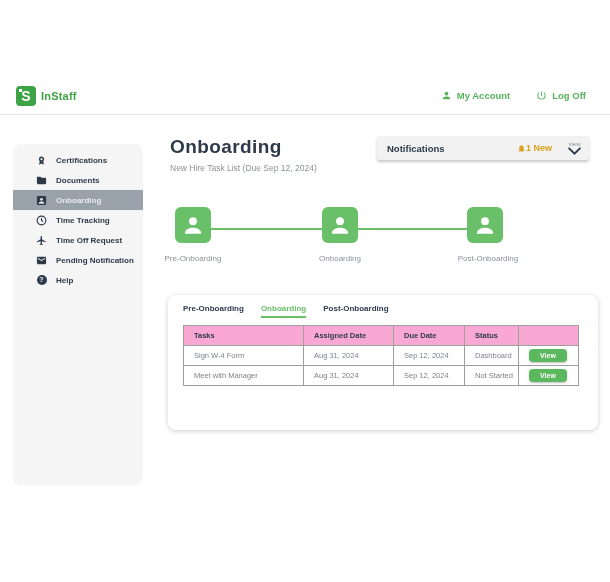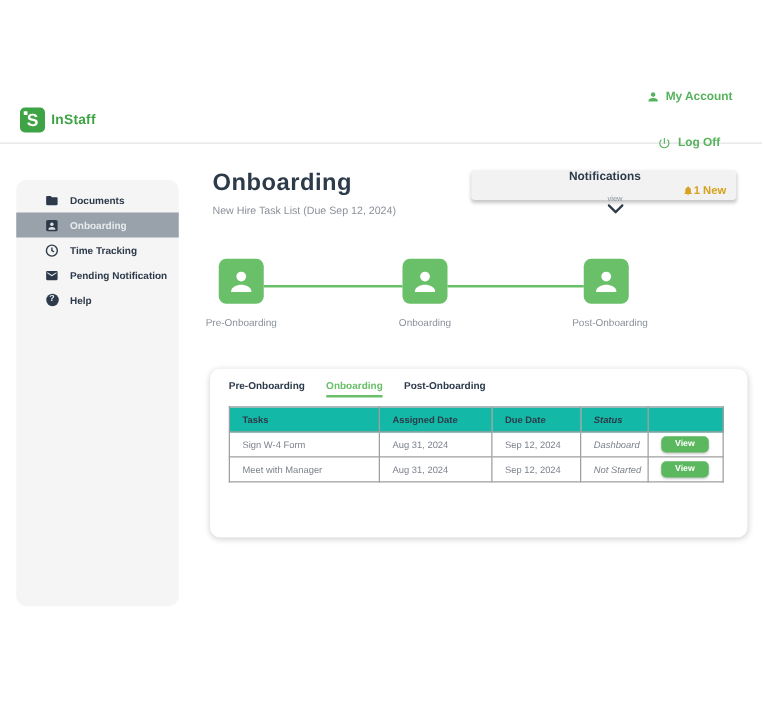--- a/index.html
+++ b/index.html
@@ -11,21 +11,21 @@
   .topbar { position:absolute; top:77px; left:0; width:610px; height:38px;
             border-bottom:1px solid #e4e4e6; display:flex; align-items:center;
             padding:0 24px 0 16px; background:#fff; }
   .logo { display:flex; align-items:center; gap:5px; }
   .logo-mark { width:20px; height:20px; background:var(--brand-green); border-radius:4px;
                position:relative; }
   .logo-mark .s { position:absolute; left:0; top:0; width:100%; height:100%;
                   color:#fff; font-weight:bold; font-size:14px; line-height:20px; text-align:center; }
   .logo-mark .dot { position:absolute; left:3px; top:3px; width:3px; height:3px; background:#fff; }
   .logo-text { font-size:11px; font-weight:bold; color:var(--brand-green); letter-spacing:.2px; }
-  .topbar-links { margin-left:auto; display:flex; align-items:center; gap:26px;flex-direction:column; }
+  .topbar-links { margin-left:auto; display:flex; align-items:center; gap:26px; }
   .toplink { display:flex; align-items:center; gap:5px; color:var(--link-green);
              font-size:9.5px; font-weight:bold; cursor:pointer; }
   .toplink svg { display:block; }
 
   
   .sidebar { position:absolute; left:13px; top:144px; width:130px; height:341px;
              background:var(--sidebar-bg); border-radius:8px; padding-top:6px; }
   .side-item { height:20px; display:flex; align-items:center; gap:9px;
                padding-left:23px; color:var(--navy); font-size:8px; font-weight:bold;
                cursor:pointer; }
@@ -35,21 +35,21 @@
                  font-size:7px; font-weight:bold; line-height:10px; text-align:center; }
 
   
   .page-title { position:absolute; left:170px; top:136px; font-size:19px; font-weight:bold;
                 color:var(--navy); letter-spacing:.4px; }
   .page-subtitle { position:absolute; left:170px; top:163px; font-size:8.5px; color:var(--muted); }
 
   
   .notif { position:absolute; left:377px; top:136px; width:212px; height:24px;
            background:#f2f2f3; border-radius:3px; box-shadow:0 2px 3px rgba(0,0,0,.22);
-           display:flex; align-items:center; padding:0 8px 0 10px; cursor:pointer;flex-direction:column; }
+           display:flex; align-items:center; padding:0 8px 0 10px; cursor:pointer; }
   .notif-title { font-size:9.5px; font-weight:bold; color:var(--navy); }
   .notif-badge { margin-left:auto; display:flex; align-items:flex-end; gap:0;
                  color:var(--gold); font-size:9px; font-weight:bold; }
   .notif-view { margin-left:16px; display:flex; flex-direction:column; align-items:center; line-height:1; }
   .notif-view .vw { font-size:6px; color:#8d939b; margin-bottom:0px; }
 
   
   .stepper { position:absolute; left:175px; top:207px; width:330px; height:58px; }
   .step-node { position:absolute; width:36px; height:36px; background:var(--accent-green);
                border-radius:6px; display:flex; align-items:center; justify-content:center; }
@@ -61,22 +61,22 @@
   .card { position:absolute; left:168px; top:295px; width:430px; height:135px;
           background:#fff; border-radius:8px; box-shadow:0 1px 5px rgba(0,0,0,.20); }
   .tabs { display:flex; gap:17px; padding:9px 0 0 15px; }
   .tab { font-size:8px; font-weight:bold; color:var(--navy); padding-bottom:3px; cursor:pointer; }
   .tab.active { color:var(--accent-green); border-bottom:2px solid var(--accent-green); }
 
   table.tasks { margin:7px 0 0 15px; border-collapse:collapse; width:395px;
                 table-layout:fixed; }
   table.tasks th, table.tasks td { border:1px solid var(--tbl-border); font-size:7.5px;
                 padding:0 0 0 10px; height:20px; color:#7c828c; text-align:left; }
-  table.tasks th { background:#14b8a6; color:var(--navy); font-weight:bold; }
-  th.c-status, td.c-status { text-align:center; padding:0 2px;font-style:italic; }
+  table.tasks th { background:#f9a8d4; color:var(--navy); font-weight:bold; }
+  th.c-status, td.c-status { text-align:center; padding:0 2px; }
   td.c-action { text-align:center; padding:0; }
   .view-btn { display:inline-block; background:var(--button-green); color:#fff; font-size:7px;
               font-weight:bold; padding:3px 11px; border-radius:4px; border:none;
               box-shadow:0 1px 2px rgba(0,0,0,.25); cursor:pointer;
               font-family:"Liberation Sans", sans-serif; }
 </style>
 </head>
 <body>
 
 <div class="screen">
@@ -102,20 +102,30 @@
           </svg>
         <span>Log Off</span>
       </span>
     </div>
   </div>
 
   <nav class="sidebar">
     <div class="side-item">
       <span class="ic">
           <svg width="11" height="11" viewBox="0 0 24 24" fill="currentColor">
+            <circle cx="12" cy="9" r="5.5"></circle>
+            <path d="M8.2 13.5 6.5 21l5.5-2.6L17.5 21l-1.7-7.5z"></path>
+            <circle cx="12" cy="9" r="2.4" fill="#f5f5f6"></circle>
+          </svg>
+        </span>
+      <span>Certifications</span>
+    </div>
+    <div class="side-item">
+      <span class="ic">
+          <svg width="11" height="11" viewBox="0 0 24 24" fill="currentColor">
             <path d="M10 4H4c-1.1 0-2 .9-2 2v12c0 1.1.9 2 2 2h16c1.1 0 2-.9 2-2V8c0-1.1-.9-2-2-2h-8l-2-2z"></path>
           </svg>
         </span>
       <span>Documents</span>
     </div>
     <div class="side-item selected">
       <span class="ic">
           <svg width="11" height="11" viewBox="0 0 24 24">
             <rect x="2" y="2" width="20" height="20" rx="3" fill="#2d3a4a"></rect>
             <circle cx="12" cy="9.5" r="3" fill="#dfe3e6"></circle>
@@ -125,20 +135,28 @@
       <span>Onboarding</span>
     </div>
     <div class="side-item">
       <span class="ic">
           <svg width="11" height="11" viewBox="0 0 24 24" fill="none" stroke="currentColor" stroke-width="2.4">
             <circle cx="12" cy="12" r="9.5"></circle>
             <path d="M12 6.5V12l3.8 2.2"></path>
           </svg>
         </span>
       <span>Time Tracking</span>
+    </div>
+    <div class="side-item">
+      <span class="ic">
+          <svg width="11" height="11" viewBox="0 0 24 24" fill="currentColor">
+            <path d="M21 16v-2l-8-5V3.5a1.5 1.5 0 0 0-3 0V9l-8 5v2l8-2.5V19l-2 1.5V22l3.5-1 3.5 1v-1.5L13 19v-5.5l8 2.5z"></path>
+          </svg>
+        </span>
+      <span>Time Off Request</span>
     </div>
     <div class="side-item">
       <span class="ic">
           <svg width="11" height="11" viewBox="0 0 24 24" fill="currentColor">
             <path d="M20 4H4c-1.1 0-2 .9-2 2v12c0 1.1.9 2 2 2h16c1.1 0 2-.9 2-2V6c0-1.1-.9-2-2-2zm0 4-8 5-8-5V6l8 5 8-5v2z"></path>
           </svg>
         </span>
       <span>Pending Notification</span>
     </div>
     <div class="side-item">

